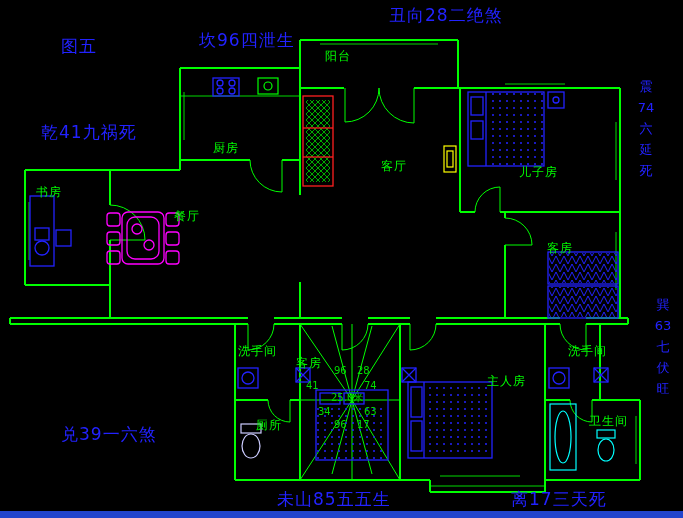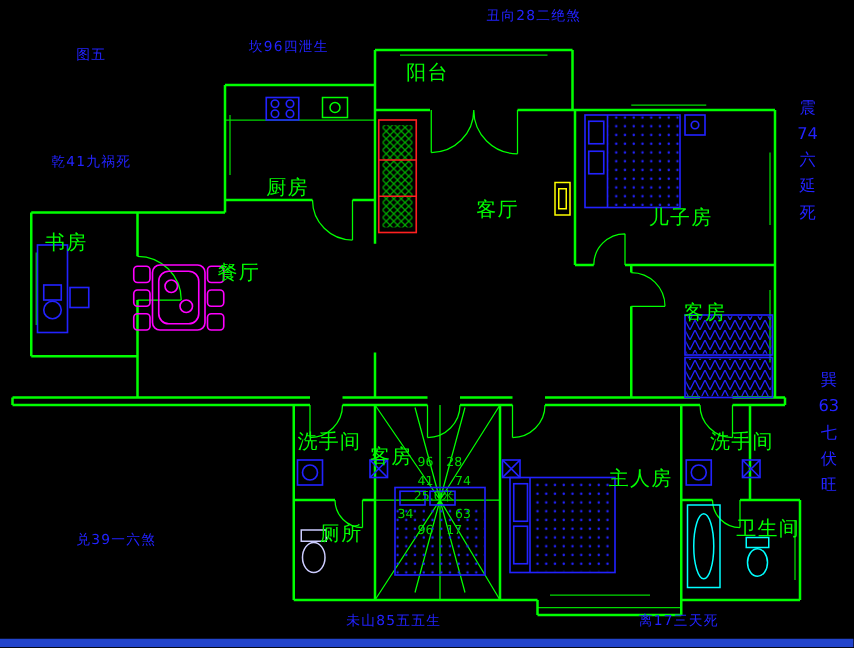--- a/index.html
+++ b/index.html
@@ -1,21 +1,21 @@
 <!DOCTYPE html>
 <html><head>
 <meta charset="utf-8">
 <style>
   html,body{margin:0;padding:0;background:#000;}
   .stage{position:relative;width:683px;height:518px;background:#000;overflow:hidden;
          font-family:"DejaVu Sans",sans-serif;}
   .stage svg{position:absolute;left:0;top:0;}
   .lbl{position:absolute;white-space:nowrap;line-height:1;}
-  .blue{color:#2222ff;font-size:11px;letter-spacing:1px;}
-  .green{color:#00ff00;font-size:16px;letter-spacing:1px;}
+  .blue{color:#2222ff;font-size:17px;letter-spacing:1px;}
+  .green{color:#00ff00;font-size:12px;letter-spacing:1px;}
   .num{color:#00dd00;font-size:10px;letter-spacing:0;}
   .vcol{position:absolute;color:#2222ff;font-size:13px;width:28px;text-align:center;}
   .vcol div{height:21px;line-height:21px;}
   .bottombar{position:absolute;left:0;bottom:0;width:683px;height:7px;background:#2244cc;}
 </style>
 </head>
 <body>
 
 <div class="stage">
 
@@ -232,21 +232,21 @@
   <div class="lbl green" style="left:547px;top:242px">客房</div>
   <div class="lbl green" style="left:238px;top:345px">洗手间</div>
   <div class="lbl green" style="left:296px;top:357px">客房</div>
   <div class="lbl green" style="left:487px;top:375px">主人房</div>
   <div class="lbl green" style="left:568px;top:345px">洗手间</div>
   <div class="lbl green" style="left:256px;top:419px">厕所</div>
   <div class="lbl green" style="left:589px;top:415px">卫生间</div>
 
   <div class="lbl num" style="left:334px;top:366px">96</div>
   <div class="lbl num" style="left:357px;top:366px">28</div>
-  <div class="lbl num" style="left:334px;top:381px">41</div>
+  <div class="lbl num" style="left:306px;top:381px">41</div>
   <div class="lbl num" style="left:364px;top:381px">74</div>
   <div class="lbl num" style="left:331px;top:393px">25.0米</div>
   <div class="lbl num" style="left:318px;top:407px">34</div>
   <div class="lbl num" style="left:364px;top:407px">63</div>
   <div class="lbl num" style="left:334px;top:420px">96</div>
   <div class="lbl num" style="left:357px;top:420px">17</div>
 
   <div class="bottombar"></div>
 </div>
 

